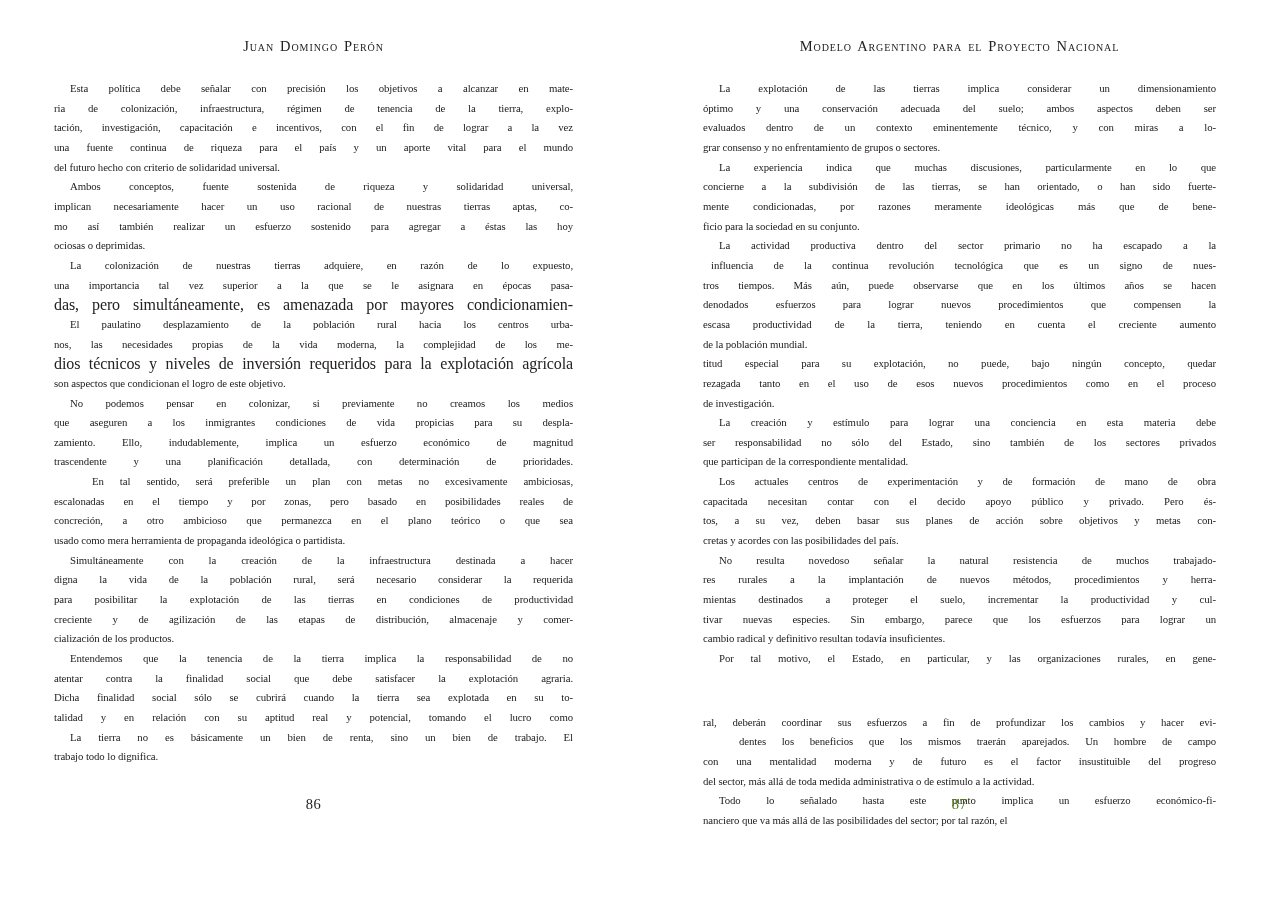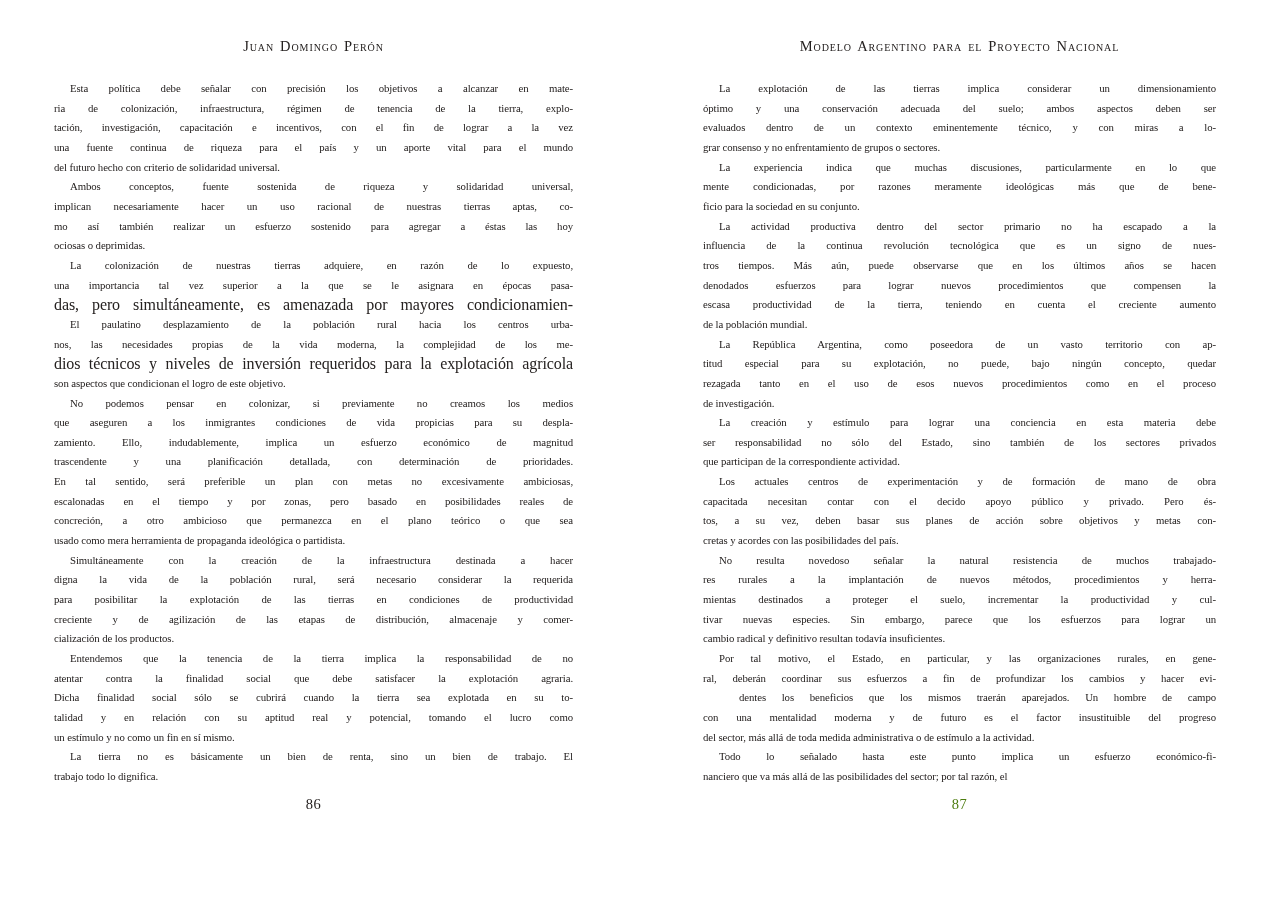--- a/index.html
+++ b/index.html
@@ -84,74 +84,73 @@
         <div class="line" style="font-size: 10.8px;">una importancia tal vez superior a la que se le asignara en épocas pasa-</div>
         <div class="line" style="font-size: 16px;">das, pero simultáneamente, es amenazada por mayores condicionamien-</div>
         <div class="line first" style="font-size: 10.8px;">El paulatino desplazamiento de la población rural hacia los centros urba-</div>
         <div class="line" style="font-size: 10.8px;">nos, las necesidades propias de la vida moderna, la complejidad de los me-</div>
         <div class="line" style="font-size: 16px;">dios técnicos y niveles de inversión requeridos para la explotación agrícola</div>
         <div class="line last" style="font-size: 10.8px;">son aspectos que condicionan el logro de este objetivo.</div>
         <div class="line first" style="font-size: 10.8px;">No podemos pensar en colonizar, si previamente no creamos los medios</div>
         <div class="line" style="font-size: 10.8px;">que aseguren a los inmigrantes condiciones de vida propicias para su despla-</div>
         <div class="line" style="font-size: 10.8px;">zamiento. Ello, indudablemente, implica un esfuerzo económico de magnitud</div>
         <div class="line" style="font-size: 10.8px;">trascendente y una planificación detallada, con determinación de prioridades.</div>
-        <div class="line" style="font-size: 10.8px;">En tal sentido, será preferible un plan con metas no excesivamente ambiciosas,</div>
+        <div class="line" style="font-size: 10.8px; margin-left: 38px;">En tal sentido, será preferible un plan con metas no excesivamente ambiciosas,</div>
         <div class="line" style="font-size: 10.8px;">escalonadas en el tiempo y por zonas, pero basado en posibilidades reales de</div>
         <div class="line" style="font-size: 10.8px;">concreción, a otro ambicioso que permanezca en el plano teórico o que sea</div>
         <div class="line last" style="font-size: 10.8px;">usado como mera herramienta de propaganda ideológica o partidista.</div>
         <div class="line first" style="font-size: 10.8px;">Simultáneamente con la creación de la infraestructura destinada a hacer</div>
         <div class="line" style="font-size: 10.8px;">digna la vida de la población rural, será necesario considerar la requerida</div>
         <div class="line" style="font-size: 10.8px;">para posibilitar la explotación de las tierras en condiciones de productividad</div>
         <div class="line" style="font-size: 10.8px;">creciente y de agilización de las etapas de distribución, almacenaje y comer-</div>
         <div class="line last" style="font-size: 10.8px;">cialización de los productos.</div>
         <div class="line first" style="font-size: 10.8px;">Entendemos que la tenencia de la tierra implica la responsabilidad de no</div>
         <div class="line" style="font-size: 10.8px;">atentar contra la finalidad social que debe satisfacer la explotación agraria.</div>
         <div class="line" style="font-size: 10.8px;">Dicha finalidad social sólo se cubrirá cuando la tierra sea explotada en su to-</div>
         <div class="line" style="font-size: 10.8px;">talidad y en relación con su aptitud real y potencial, tomando el lucro como</div>
-        <div class="line last" style="font-size: 10.8px;">un estímulo y no como un fin en sí mismo.</div>
         <div class="line first" style="font-size: 10.8px;">La tierra no es básicamente un bien de renta, sino un bien de trabajo. El</div>
         <div class="line last" style="font-size: 10.8px;">trabajo todo lo dignifica.</div>
       </div>
     <div class="page-number" style="color: rgb(37, 33, 32);">86</div>
   </section>
 
   <section class="page page-right">
     <header class="running-head" style="color: rgb(37, 33, 32);">Modelo Argentino para el Proyecto Nacional</header>
     <div class="page-body" style="color: rgb(37, 33, 32);">
         <div class="line first" style="font-size: 10.8px;">La explotación de las tierras implica considerar un dimensionamiento</div>
         <div class="line" style="font-size: 10.8px;">óptimo y una conservación adecuada del suelo; ambos aspectos deben ser</div>
         <div class="line" style="font-size: 10.8px;">evaluados dentro de un contexto eminentemente técnico, y con miras a lo-</div>
         <div class="line last" style="font-size: 10.8px;">grar consenso y no enfrentamiento de grupos o sectores.</div>
         <div class="line first" style="font-size: 10.8px;">La experiencia indica que muchas discusiones, particularmente en lo que</div>
+        <div class="line" style="font-size: 10.8px;">concierne a la subdivisión de las tierras, se han orientado, o han sido fuerte-</div>
         <div class="line" style="font-size: 10.8px;">mente condicionadas, por razones meramente ideológicas más que de bene-</div>
         <div class="line last" style="font-size: 10.8px;">ficio para la sociedad en su conjunto.</div>
         <div class="line first" style="font-size: 10.8px;">La actividad productiva dentro del sector primario no ha escapado a la</div>
-        <div class="line" style="font-size: 10.8px;">influencia de la continua revolución tecnológica que es un signo de nues-</div>
+        <div class="line" style="font-size: 10.8px; margin-left: 8px;">influencia de la continua revolución tecnológica que es un signo de nues-</div>
         <div class="line" style="font-size: 10.8px;">tros tiempos. Más aún, puede observarse que en los últimos años se hacen</div>
         <div class="line" style="font-size: 10.8px;">denodados esfuerzos para lograr nuevos procedimientos que compensen la</div>
         <div class="line" style="font-size: 10.8px;">escasa productividad de la tierra, teniendo en cuenta el creciente aumento</div>
         <div class="line last" style="font-size: 10.8px;">de la población mundial.</div>
-        <div class="line first" style="font-size: 10.8px;">La República Argentina, como poseedora de un vasto territorio con ap-</div>
         <div class="line" style="font-size: 10.8px;">titud especial para su explotación, no puede, bajo ningún concepto, quedar</div>
         <div class="line" style="font-size: 10.8px;">rezagada tanto en el uso de esos nuevos procedimientos como en el proceso</div>
         <div class="line last" style="font-size: 10.8px;">de investigación.</div>
         <div class="line first" style="font-size: 10.8px;">La creación y estímulo para lograr una conciencia en esta materia debe</div>
         <div class="line" style="font-size: 10.8px;">ser responsabilidad no sólo del Estado, sino también de los sectores privados</div>
-        <div class="line last" style="font-size: 10.8px;">que participan de la correspondiente actividad.</div>
+        <div class="line last" style="font-size: 10.8px;">que participan de la correspondiente mentalidad.</div>
         <div class="line first" style="font-size: 10.8px;">Los actuales centros de experimentación y de formación de mano de obra</div>
         <div class="line" style="font-size: 10.8px;">capacitada necesitan contar con el decido apoyo público y privado. Pero és-</div>
         <div class="line" style="font-size: 10.8px;">tos, a su vez, deben basar sus planes de acción sobre objetivos y metas con-</div>
         <div class="line last" style="font-size: 10.8px;">cretas y acordes con las posibilidades del país.</div>
         <div class="line first" style="font-size: 10.8px;">No resulta novedoso señalar la natural resistencia de muchos trabajado-</div>
         <div class="line" style="font-size: 10.8px;">res rurales a la implantación de nuevos métodos, procedimientos y herra-</div>
         <div class="line" style="font-size: 10.8px;">mientas destinados a proteger el suelo, incrementar la productividad y cul-</div>
         <div class="line" style="font-size: 10.8px;">tivar nuevas especies. Sin embargo, parece que los esfuerzos para lograr un</div>
         <div class="line last" style="font-size: 10.8px;">cambio radical y definitivo resultan todavía insuficientes.</div>
         <div class="line first" style="font-size: 10.8px;">Por tal motivo, el Estado, en particular, y las organizaciones rurales, en gene-</div>
-        <div class="line" style="font-size: 10.8px;">ral, deberán coordinar sus esfuerzos a fin de profundizar los cambios y hacer evi-</div>
+        <div class="line" style="font-size: 10.8px; margin-top: 44px;">ral, deberán coordinar sus esfuerzos a fin de profundizar los cambios y hacer evi-</div>
         <div class="line" style="font-size: 10.8px; margin-left: 36px;">dentes los beneficios que los mismos traerán aparejados. Un hombre de campo</div>
         <div class="line" style="font-size: 10.8px;">con una mentalidad moderna y de futuro es el factor insustituible del progreso</div>
         <div class="line last" style="font-size: 10.8px;">del sector, más allá de toda medida administrativa o de estímulo a la actividad.</div>
         <div class="line first" style="font-size: 10.8px;">Todo lo señalado hasta este punto implica un esfuerzo económico-fi-</div>
         <div class="line last" style="font-size: 10.8px;">nanciero que va más allá de las posibilidades del sector; por tal razón, el</div>
       </div>
     <div class="page-number" style="color: #4d7c0f;">87</div>
   </section>
 
 </div>

